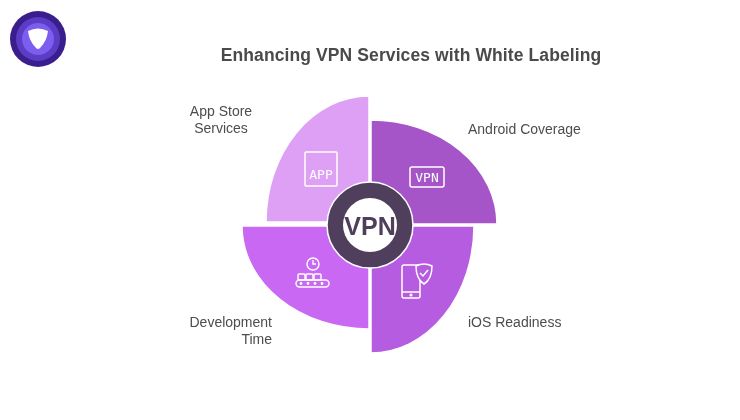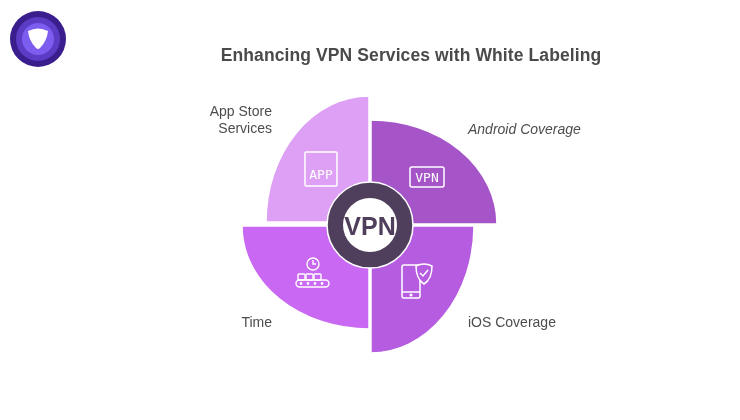--- a/index.html
+++ b/index.html
@@ -62,25 +62,26 @@
     <circle cx="308" cy="283.5" r="0.7" fill="#ffffff"></circle>
     <circle cx="315" cy="283.5" r="0.7" fill="#ffffff"></circle>
     <circle cx="322" cy="283.5" r="0.7" fill="#ffffff"></circle>
   </g>
 
   <circle cx="370" cy="225" r="43" fill="#4f3f5c" stroke="#ffffff" stroke-width="1.5"></circle>
   <circle cx="370" cy="225" r="27" fill="#ffffff"></circle>
   <text x="370" y="235" text-anchor="middle" font-family="Liberation Sans, sans-serif" font-weight="bold" font-size="25" fill="#4f3f5c">VPN</text>
 </svg>
 
-<div class="label right" style="left:170px; top:103px; width:102px;">
+<div class="label right" style="left:170px; top:103px; width:102px;text-align:center;">
   <div>App Store</div>
   <div>Services</div>
 </div>
-<div class="label left" style="left:468px; top:121px;font-style:italic;">
+<div class="label left" style="left:468px; top:121px;">
   <div>Android Coverage</div>
 </div>
 <div class="label left" style="left:468px; top:314px;">
-  <div>iOS Coverage</div>
+  <div>iOS Readiness</div>
 </div>
 <div class="label right" style="left:160px; top:314px; width:112px;">
+  <div>Development</div>
   <div>Time</div>
 </div>
 
 </body></html>

